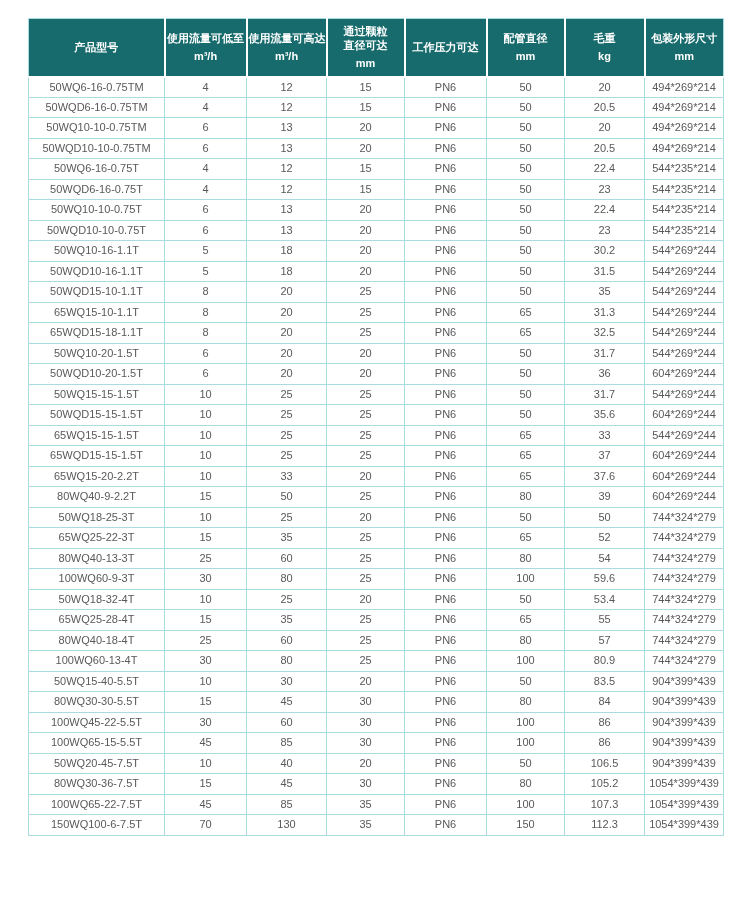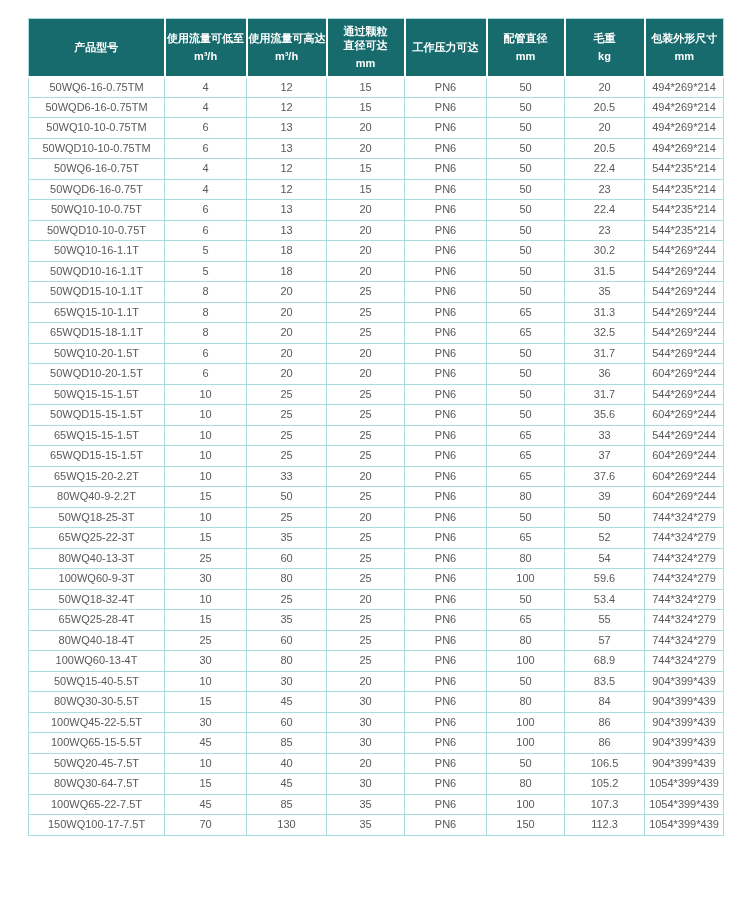--- a/index.html
+++ b/index.html
@@ -376,21 +376,21 @@
           <td>57</td>
           <td>744*324*279</td>
         </tr>
         <tr>
           <td>100WQ60-13-4T</td>
           <td>30</td>
           <td>80</td>
           <td>25</td>
           <td>PN6</td>
           <td>100</td>
-          <td>68.9</td>
+          <td>80.9</td>
           <td>744*324*279</td>
         </tr>
         <tr>
           <td>50WQ15-40-5.5T</td>
           <td>10</td>
           <td>30</td>
           <td>20</td>
           <td>PN6</td>
           <td>50</td>
           <td>83.5</td>
@@ -430,41 +430,41 @@
           <td>50WQ20-45-7.5T</td>
           <td>10</td>
           <td>40</td>
           <td>20</td>
           <td>PN6</td>
           <td>50</td>
           <td>106.5</td>
           <td>904*399*439</td>
         </tr>
         <tr>
-          <td>80WQ30-64-7.5T</td>
+          <td>80WQ30-36-7.5T</td>
           <td>15</td>
           <td>45</td>
           <td>30</td>
           <td>PN6</td>
           <td>80</td>
           <td>105.2</td>
           <td>1054*399*439</td>
         </tr>
         <tr>
           <td>100WQ65-22-7.5T</td>
           <td>45</td>
           <td>85</td>
           <td>35</td>
           <td>PN6</td>
           <td>100</td>
           <td>107.3</td>
           <td>1054*399*439</td>
         </tr>
         <tr>
-          <td>150WQ100-17-7.5T</td>
+          <td>150WQ100-6-7.5T</td>
           <td>70</td>
           <td>130</td>
           <td>35</td>
           <td>PN6</td>
           <td>150</td>
           <td>112.3</td>
           <td>1054*399*439</td>
         </tr>
       </tbody>
   </table>

